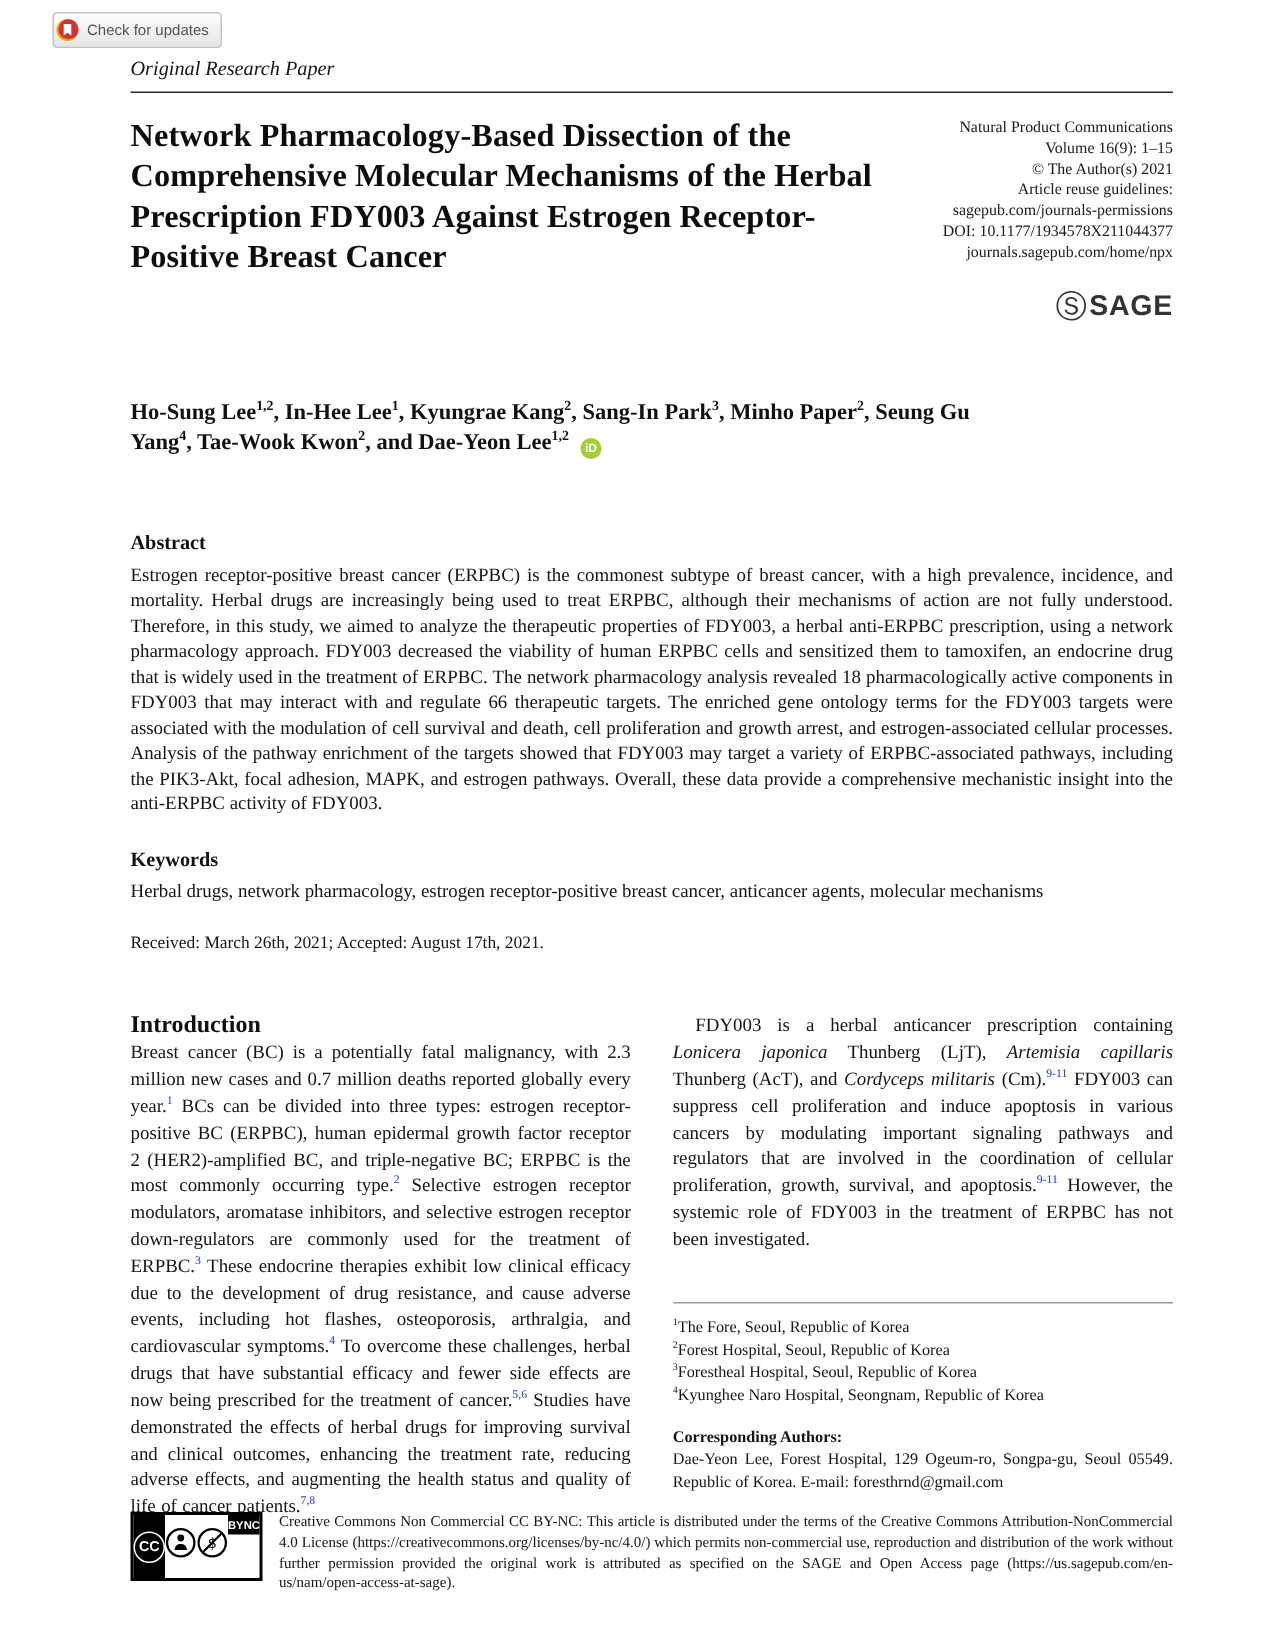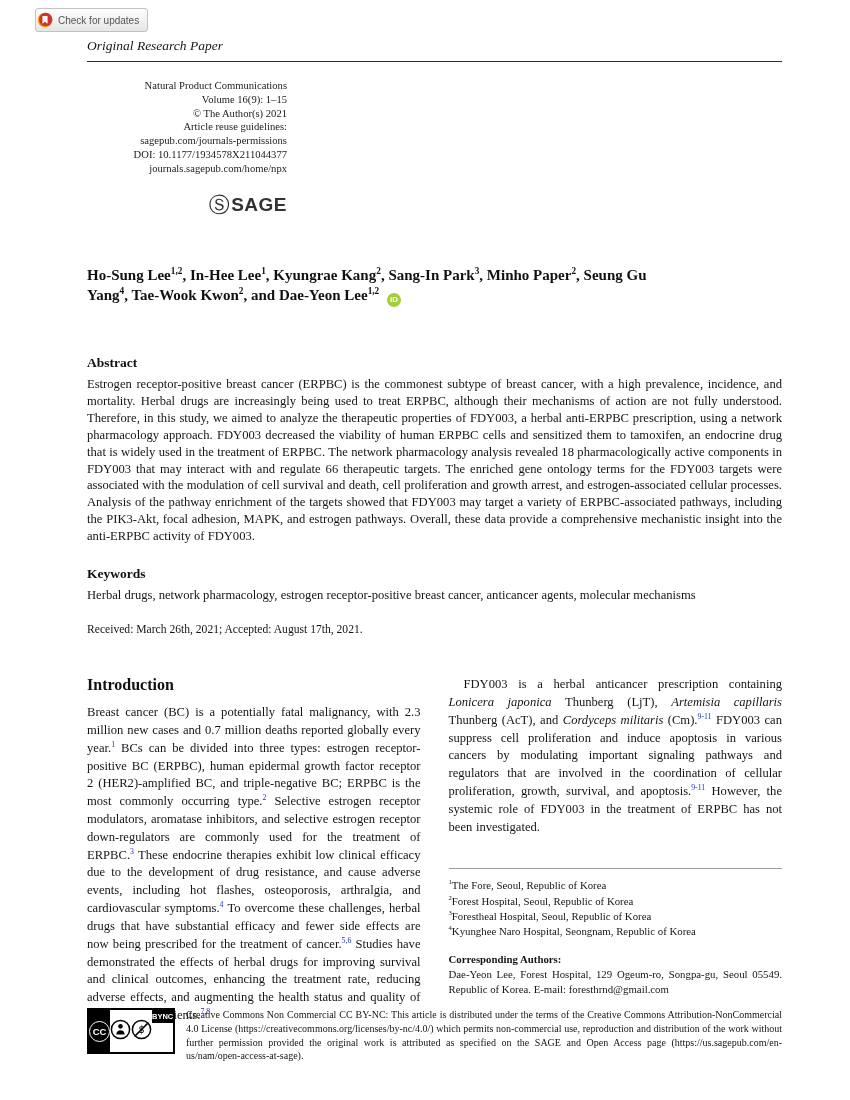--- a/index.html
+++ b/index.html
@@ -125,21 +125,21 @@
   }
   .columns {
     display: flex;
     gap: 28px;
     margin-top: 40px;
   }
   .col { flex: 1; min-width: 0; }
   .intro-heading {
     font-size: 16px;
     font-weight: bold;
-    margin-bottom: 10px;
+    margin-bottom: 0;
   }
   .body-text {
     font-size: 12.6px;
     line-height: 1.415;
     text-align: justify;
     color: #151515;
     word-spacing: 0.5px;
   }
   .indent { text-indent: 15px; }
   .fn-rule {
@@ -240,20 +240,21 @@
     </span>
     <span>Check for updates</span>
   </div>
 
   <div class="content">
 
     <div class="category">Original Research Paper</div>
     <div class="head-rule"></div>
 
     <div class="masthead">
+      <h1 class="title">Network Pharmacology-Based Dissection of the Comprehensive Molecular Mechanisms of the Herbal Prescription FDY003 Against Estrogen Receptor-Positive Breast Cancer</h1>
       <div class="journal-block">
         <div>Natural Product Communications</div>
         <div>Volume 16(9): 1–15</div>
         <div>© The Author(s) 2021</div>
         <div>Article reuse guidelines:</div>
         <div>sagepub.com/journals-permissions</div>
         <div>DOI: 10.1177/1934578X211044377</div>
         <div>journals.sagepub.com/home/npx</div>
         <div class="sage">
           <span class="sage-s">Ⓢ</span>

